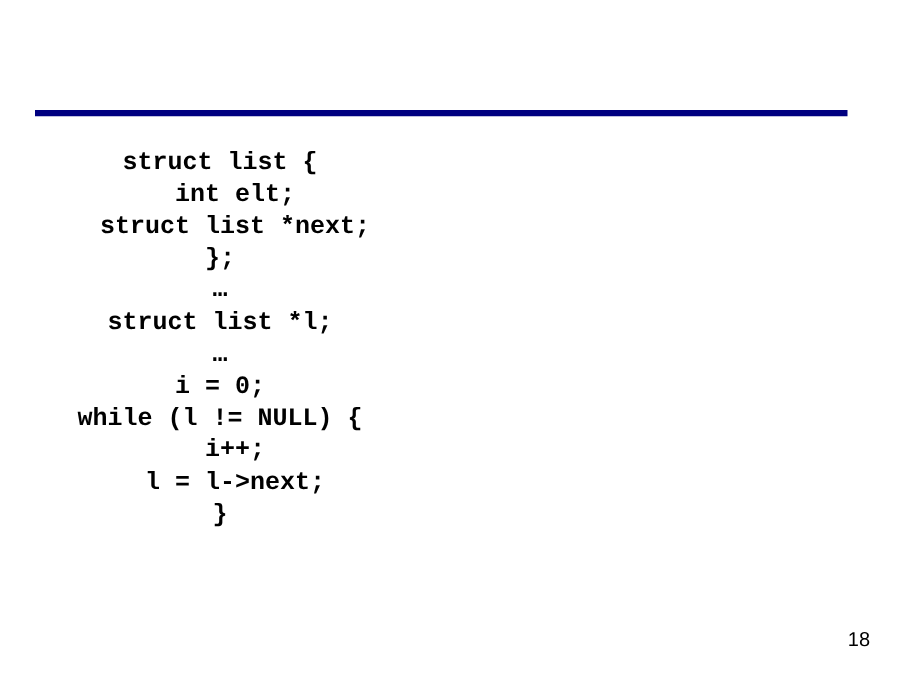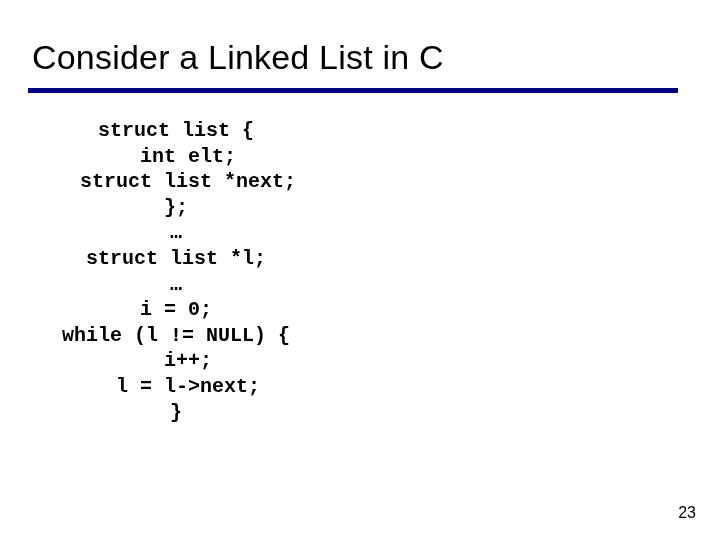--- a/index.html
+++ b/index.html
@@ -52,28 +52,27 @@
     right: 24px;
     bottom: 18px;
     font-size: 16px;
     color: #000000;
   }
 </style>
 </head>
 <body>
 
 <div class="slide">
-  <div class="title">Consider a Linked List in C</div>
   <div class="rule"></div>
   <div class="code">struct list {
   int elt;
   struct list *next;
 };
 …
 struct list *l;
 …
 i = 0;
 while (l != NULL) {
   i++;
   l = l-&gt;next;
 }</div>
-  <div class="pagenum">23</div>
+  <div class="pagenum">18</div>
 </div>
 
 </body></html>

